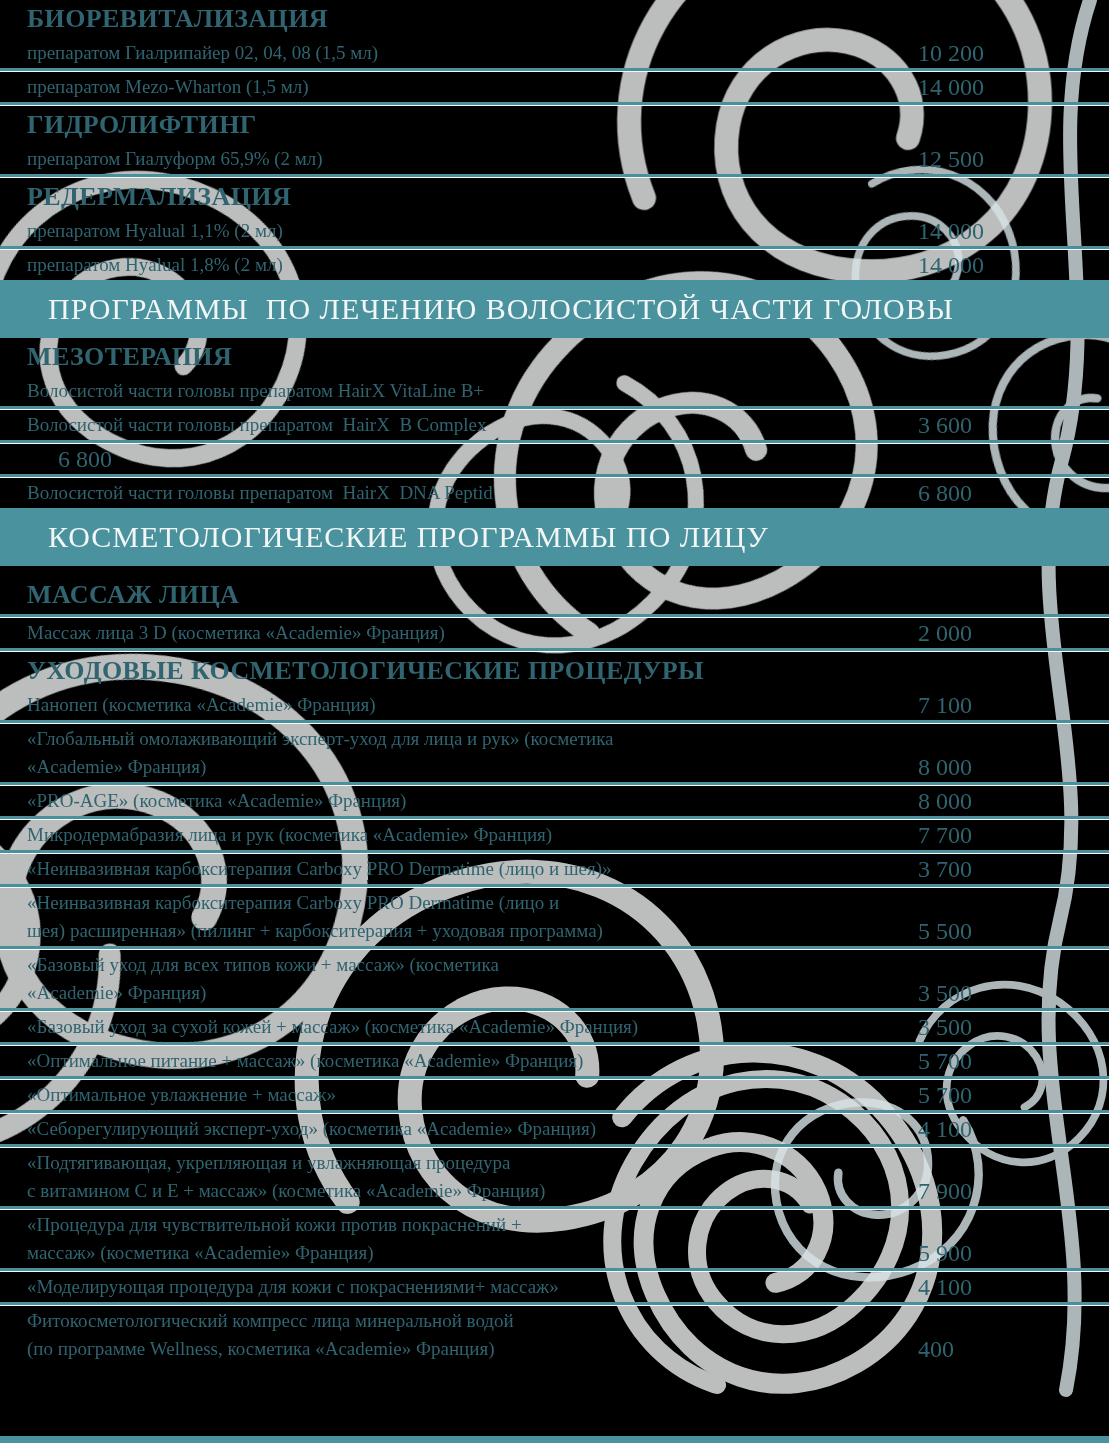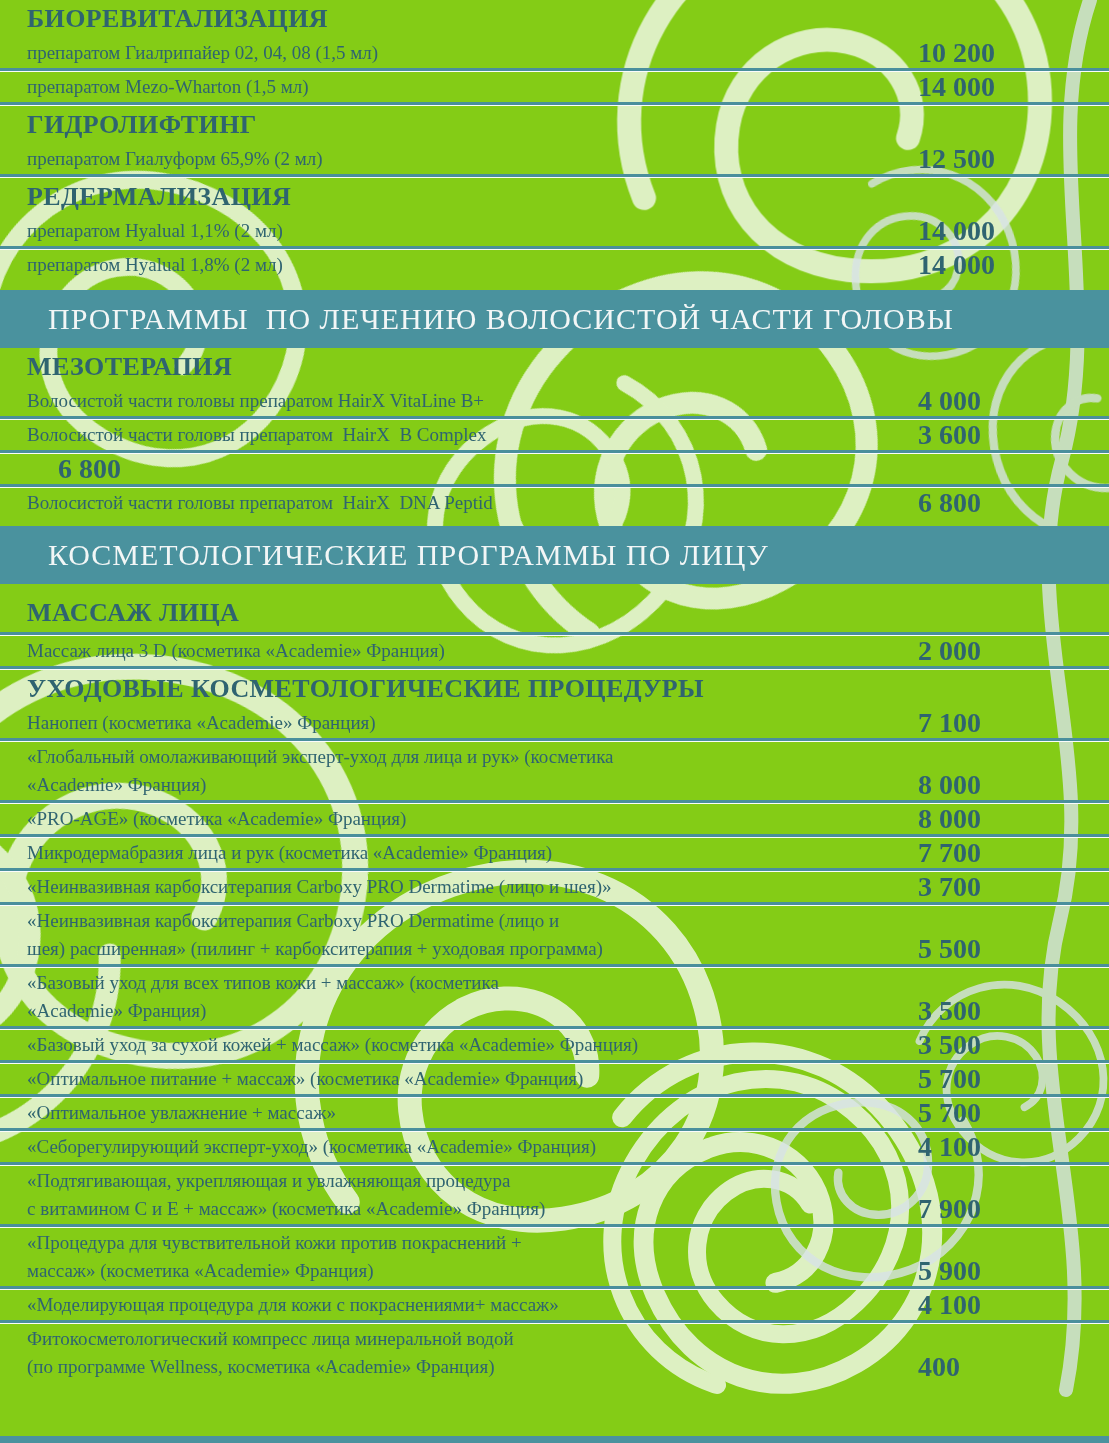--- a/index.html
+++ b/index.html
@@ -1,47 +1,47 @@
 <!DOCTYPE html>
 <html lang="ru"><head>
 <meta charset="utf-8">
 <style>
   * { margin:0; padding:0; box-sizing:border-box; }
   html,body { background:#ffffff; }
   .page {
     position:relative; width:1109px; height:1443px; overflow:hidden;
-    background:#84cc16; color:#2F6470;
+    background:#000000; color:#2F6470;
     font-family:"Liberation Serif", "DejaVu Serif", serif;
   }
   .bg { position:absolute; left:0; top:0; z-index:0; }
   .content { position:relative; z-index:1; }
 
   .category {
     height:38px; display:flex; align-items:center;
     padding-left:27px; font-size:26px; font-weight:bold;
     letter-spacing:0.4px; white-space:pre-wrap;
   }
   .row { display:flex; align-items:flex-end; padding:1px 0; }
   .svc {
     flex:0 0 860px; padding-left:27px;
     font-size:19px; line-height:28px; white-space:pre-wrap;
   }
   .prc {
     flex:1 1 auto; padding-left:58px;
-    font-size:28px; line-height:28px; font-weight:bold; white-space:pre-wrap;
+    font-size:24px; line-height:28px; font-weight:normal; white-space:pre-wrap;
   }
   .sep { height:4px; background:#4A8F9C; border-bottom:1px solid #FAFCFC; }
 
   .band {
     height:58px; display:flex; align-items:center;
     padding-left:48px; background:#4A929E; color:#F2F6F6;
     font-size:30px; letter-spacing:1px; white-space:pre-wrap;
   }
-  .band--1 { margin-top:10px; }
-  .band--2 { margin-top:8px; margin-bottom:10px;text-align:right; }
+  .band--1 { margin-top:0; }
+  .band--2 { margin-bottom:10px;text-align:right; }
 
   .bottom-bar {
     position:absolute; left:0; right:0; bottom:0; height:7px;
     background:#4A929E; z-index:2;
   }
 </style>
 </head>
 <body>
 
 <div class="page">
@@ -106,21 +106,20 @@
       <div class="svc">препаратом Hyalual 1,8% (2 мл)</div>
       <div class="prc">14 000</div>
     </div>
 
     <div class="band band--1">ПРОГРАММЫ  ПО ЛЕЧЕНИЮ ВОЛОСИСТОЙ ЧАСТИ ГОЛОВЫ</div>
 
     <div class="category">МЕЗОТЕРАПИЯ</div>
 
     <div class="row">
       <div class="svc">Волосистой части головы препаратом HairX VitaLine B+</div>
-      <div class="prc">4 000</div>
     </div>
     <div class="sep"></div>
 
     <div class="row">
       <div class="svc">Волосистой части головы препаратом  HairX  B Complex</div>
       <div class="prc">3 600</div>
     </div>
     <div class="sep"></div>
 
     <div class="row">

